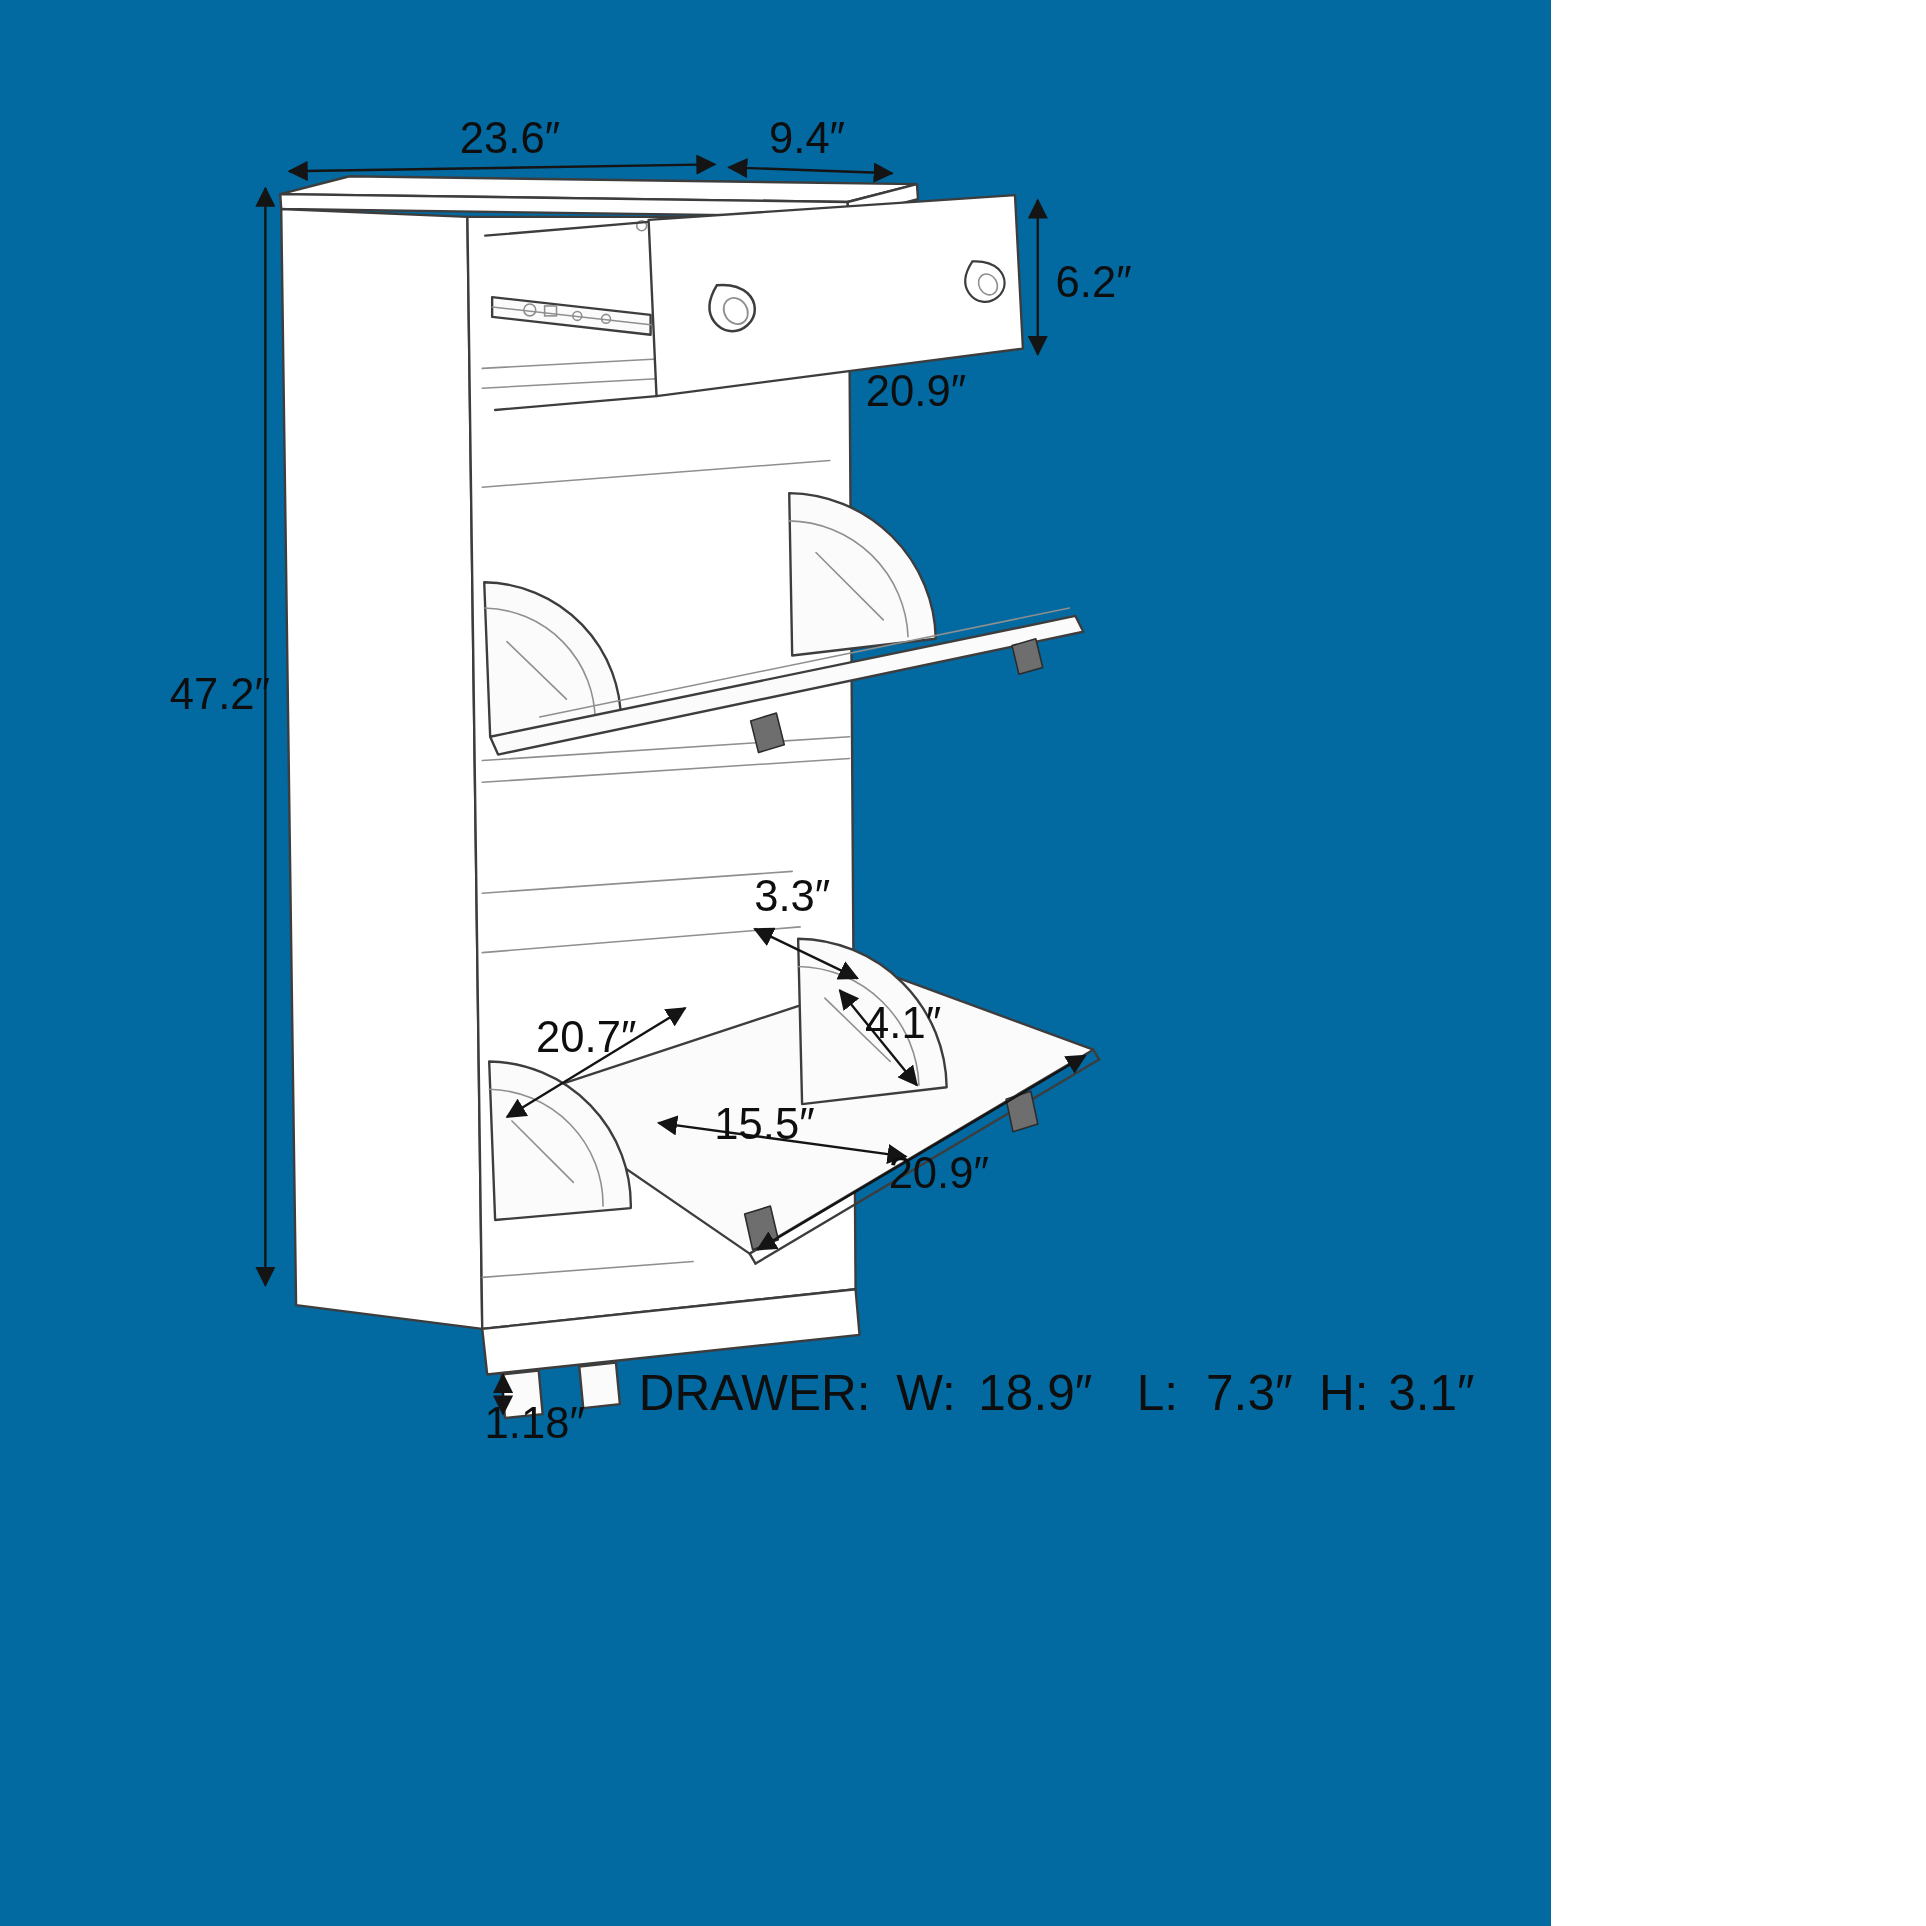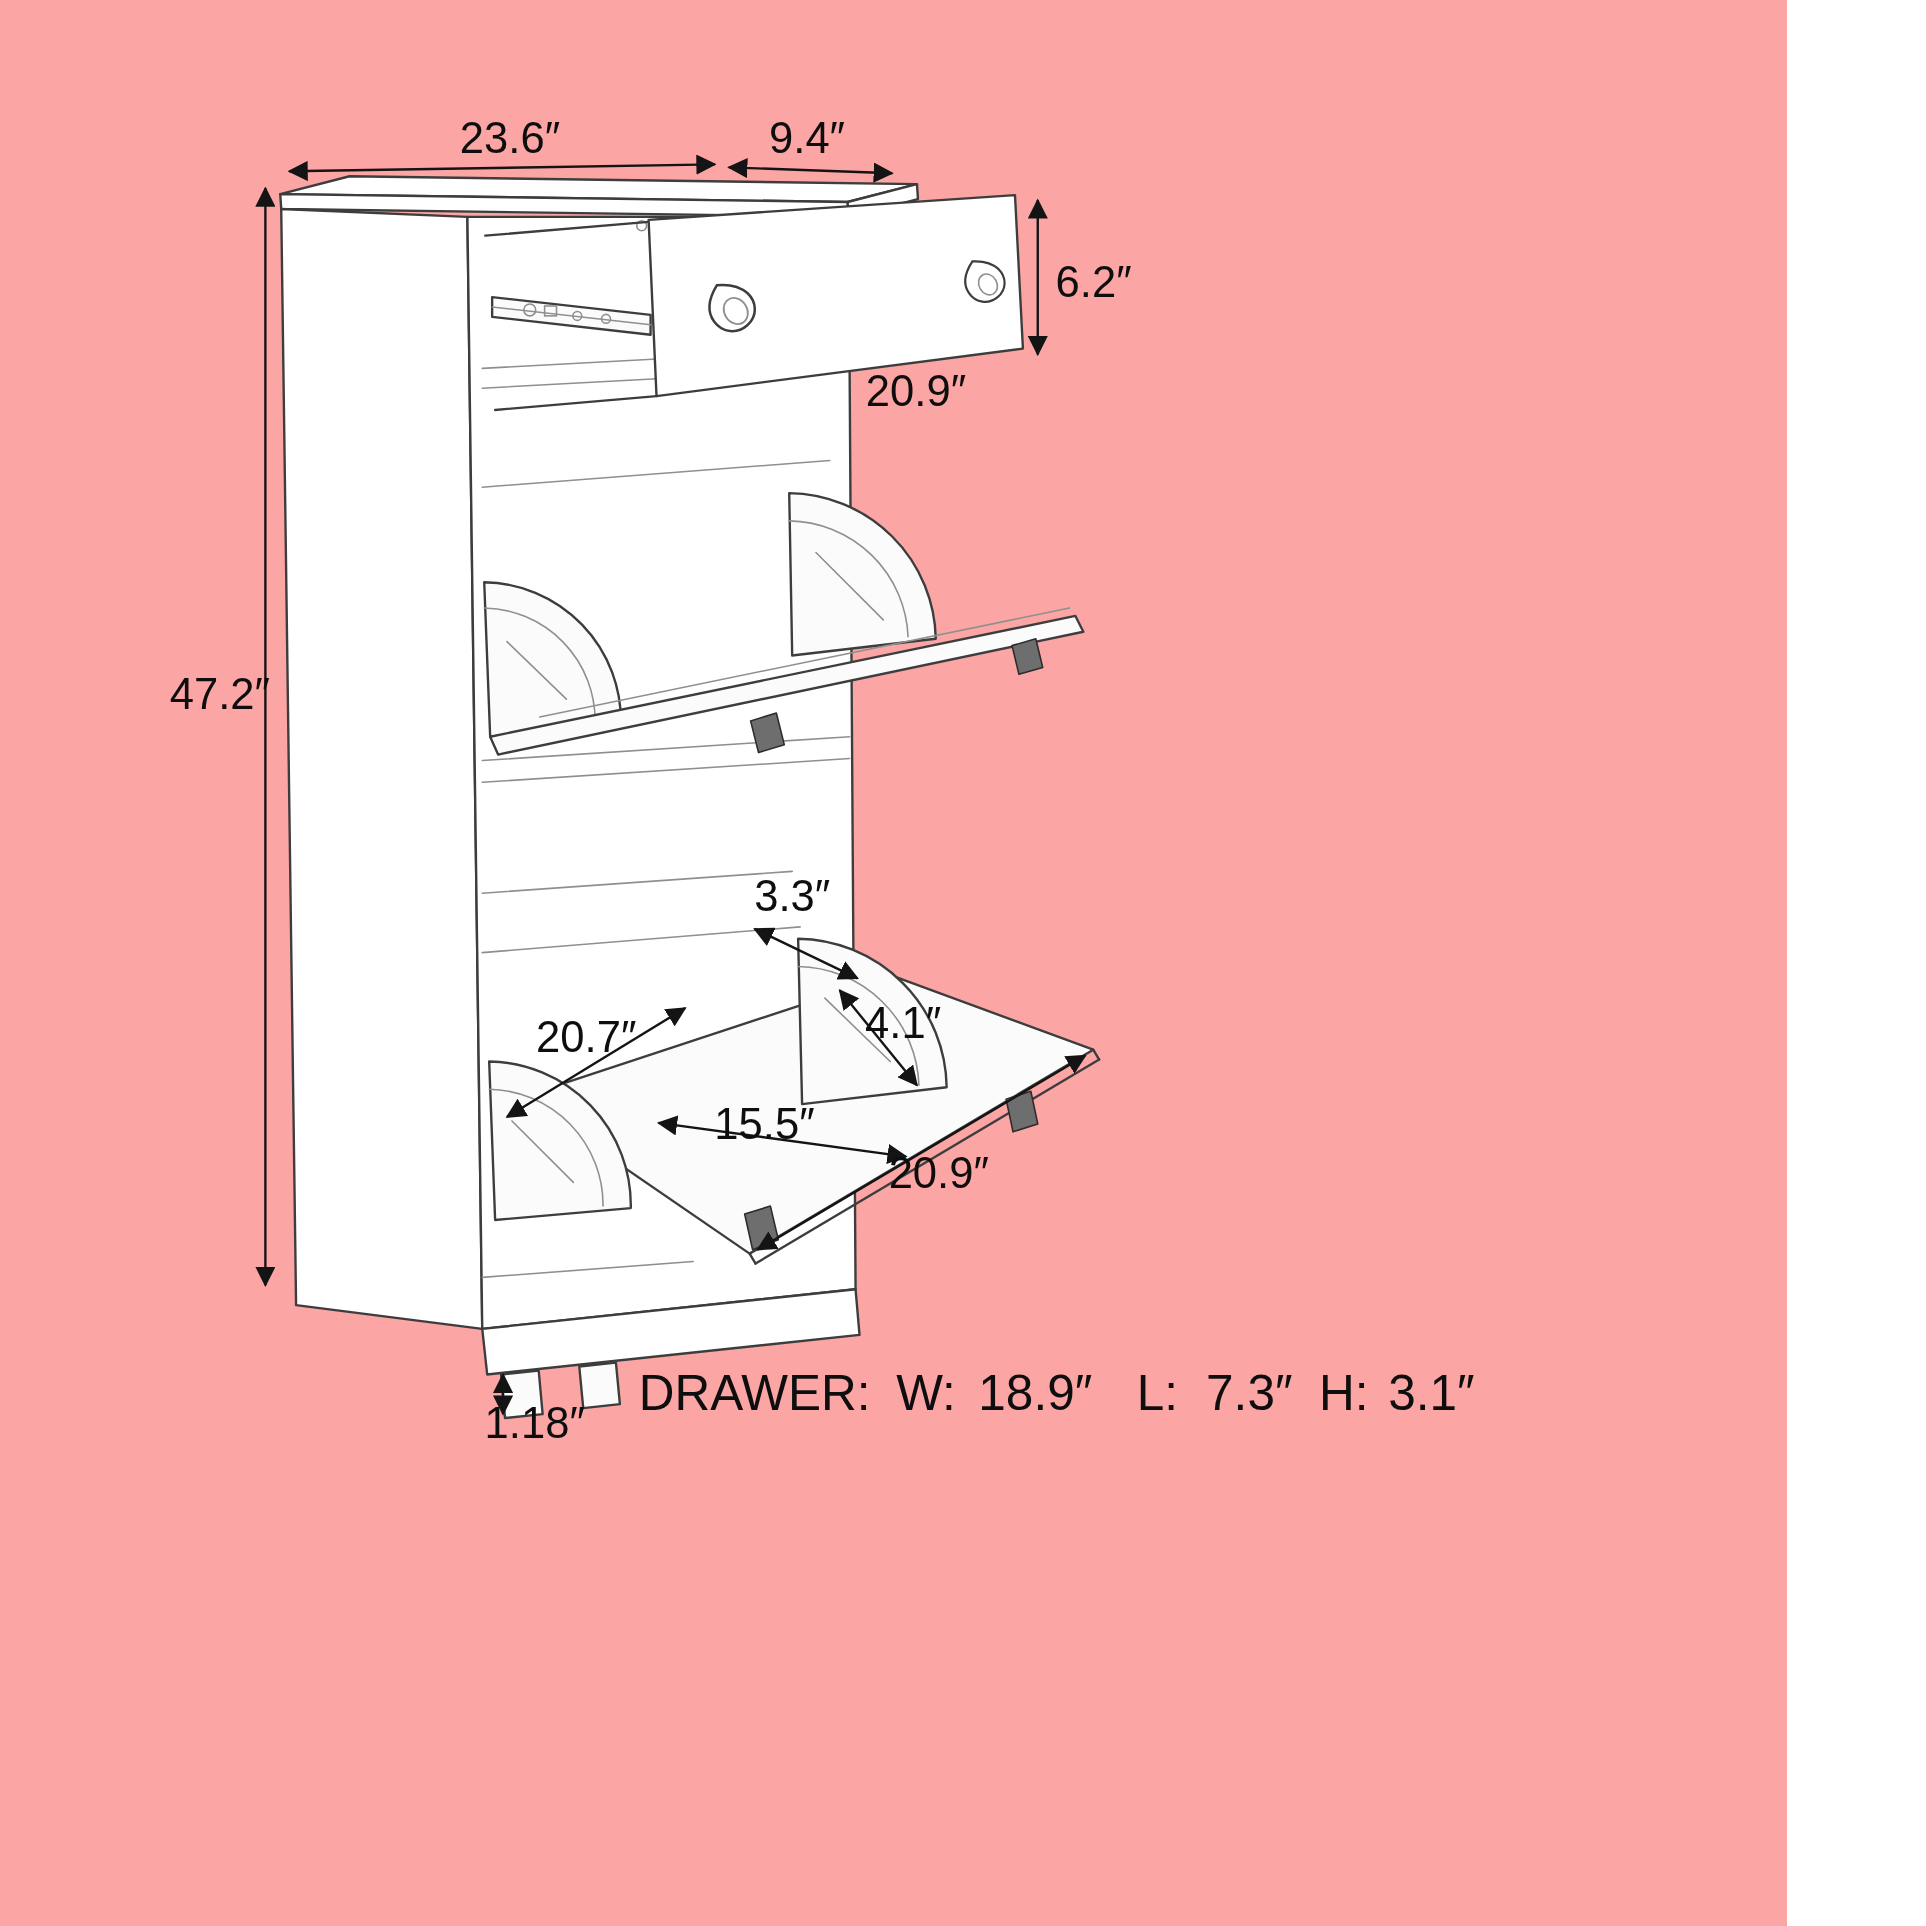--- a/index.html
+++ b/index.html
@@ -1,17 +1,17 @@
 <!DOCTYPE html>
 <html><head>
 <meta charset="utf-8">
 <style>
   html,body{margin:0;padding:0;background:#ffffff;}
   body{width:1927px;height:1927px;font-family:"Liberation Sans",sans-serif;}
-  #stage{width:1787px;height:1927px;position:relative;background:#fca5a5;}
+  #stage{width:1551px;height:1927px;position:relative;background:#0369a1;}
   svg{display:block;}
   svg text{font-family:"Liberation Sans",sans-serif;fill:#0e0e0e;}
   .dim{font-size:44px;}
   .footer{font-size:50px;}
   .outline{fill:#ffffff;stroke:#3d3d3d;stroke-width:2.4;stroke-linejoin:round;}
   .fillsoft{fill:#fbfbfb;stroke:#3d3d3d;stroke-width:2.4;stroke-linejoin:round;}
   .line{stroke:#3d3d3d;stroke-width:2.4;fill:none;stroke-linecap:round;}
   .thin{stroke:#8f8f8f;stroke-width:1.6;fill:none;stroke-linecap:round;}
   .dimline{stroke:#141414;stroke-width:2.4;fill:none;}
   .foot{fill:#6e6e6e;stroke:#2c2c2c;stroke-width:1.6;stroke-linejoin:round;}

